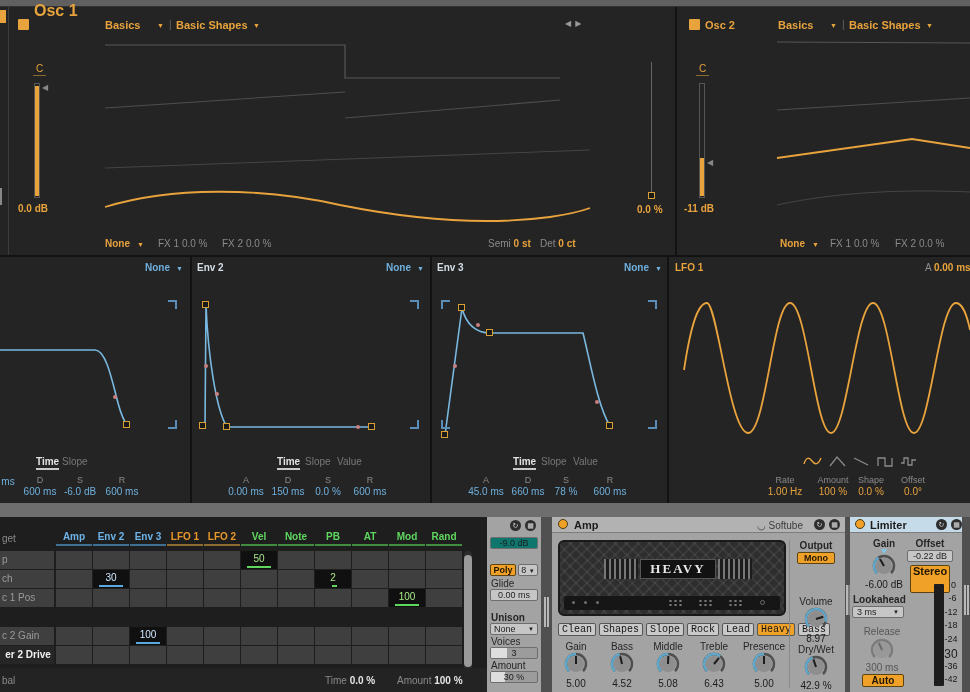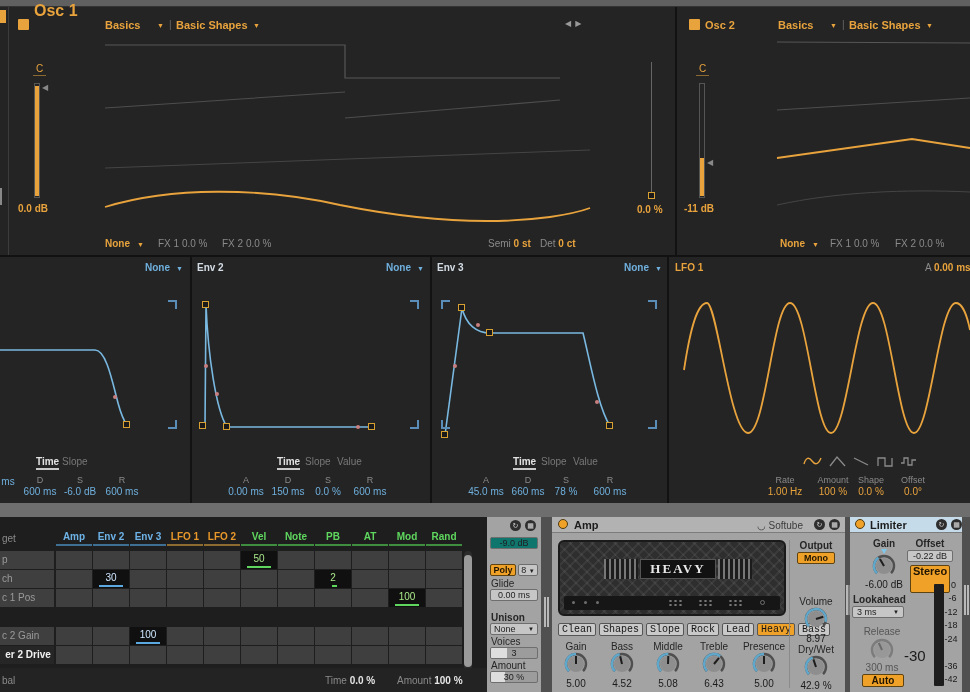--- a/index.html
+++ b/index.html
@@ -611,21 +611,21 @@
     </svg>
   <div class="kval" style="left:860px;top:662px;width:44px;color:#555">300 ms</div>
   <div class="obtn" style="left:862px;top:674px;width:42px">Auto</div>
 
   <div class="abs" style="left:934px;top:584px;width:10px;height:102px;background:#1d1d1d;border-radius:1px"></div>
   <div class="kval rgt" style="left:946px;top:580px;width:15px;font-size:9px">0</div>
   <div class="kval rgt" style="left:944px;top:593px;width:17px;font-size:9px">-6</div>
   <div class="kval rgt" style="left:941px;top:607px;width:20px;font-size:9px">-12</div>
   <div class="kval rgt" style="left:941px;top:620px;width:20px;font-size:9px">-18</div>
   <div class="kval rgt" style="left:941px;top:634px;width:20px;font-size:9px">-24</div>
-  <div class="kval rgt" style="left:904px;top:647px;width:20px;font-size:15px">-30</div>
+  <div class="kval rgt" style="left:939px;top:647px;width:20px;font-size:12px">-30</div>
   <div class="kval rgt" style="left:941px;top:661px;width:20px;font-size:9px">-36</div>
   <div class="kval rgt" style="left:941px;top:674px;width:20px;font-size:9px">-42</div>
 
   <div class="sep-strip" style="left:962px;width:8px">
     <div class="ridge" style="left:2px;top:68px"></div>
     <div class="ridge" style="left:5px;top:68px"></div>
   </div>
 
 </div>
 

